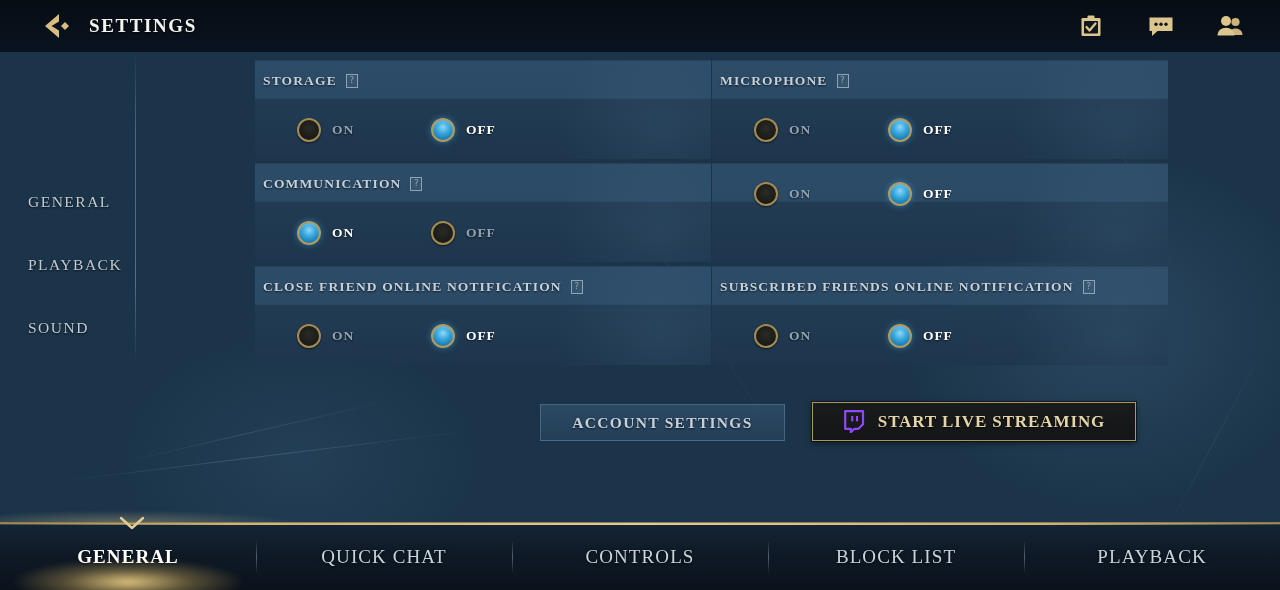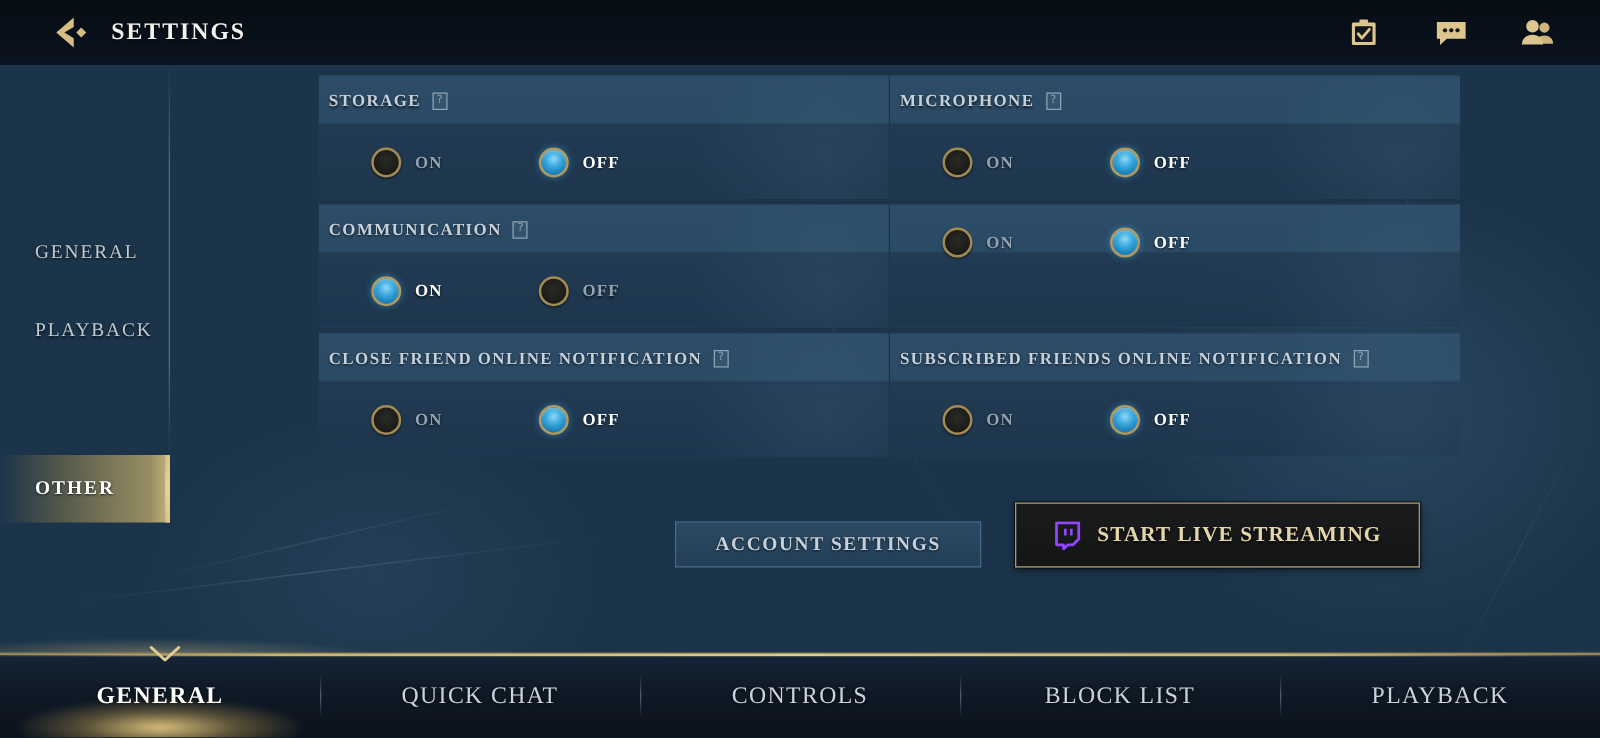--- a/index.html
+++ b/index.html
@@ -170,21 +170,21 @@
     background: linear-gradient(180deg, rgba(58,92,122,0.55) 0%, rgba(42,72,99,0.55) 100%);
     border: 1px solid rgba(150,185,215,0.30);
     cursor: pointer;
   }
   .btn-account span {
     font-family: "Liberation Serif", serif;
     font-size: 15.5px; font-weight: 700; letter-spacing: 1.3px; color: #c6d0da;
     text-shadow: 0 1px 2px rgba(0,0,0,0.7);
   }
   .btn-stream {
-    width: 324px; height: 52px;
+    width: 324px; height: 39px;
     display:flex; align-items:center; justify-content:center; gap: 13px;
     background: linear-gradient(180deg, #1a1b1d 0%, #141517 100%);
     border: 1px solid #b0975c;
     box-shadow: 0 0 0 1px rgba(0,0,0,0.5), 0 2px 6px rgba(0,0,0,0.55);
     cursor: pointer;
   }
   .btn-stream span {
     font-family: "Liberation Serif", serif;
     font-size: 17px; font-weight: 700; letter-spacing: 0.9px; color: #e4d5a8;
     text-shadow: 0 1px 2px rgba(0,0,0,0.8);
@@ -285,22 +285,22 @@
 
   <div class="sidebar">
     <div class="side-divider"></div>
 
     <div class="side-item" style="top:123px;">
       <span>GENERAL</span>
     </div>
     <div class="side-item" style="top:186px;">
       <span>PLAYBACK</span>
     </div>
-    <div class="side-item active" style="top:312px;">
-      <span>OTHER</span>
+    <div class="side-item" style="top:249px;">
+      <span>SOUND</span>
     </div>
   </div>
 
   <div class="panels">
 
     <div class="panel">
       <div class="panel-head">
         <div class="panel-title">STORAGE</div>
         <div class="help-icon">?</div>
       </div>

